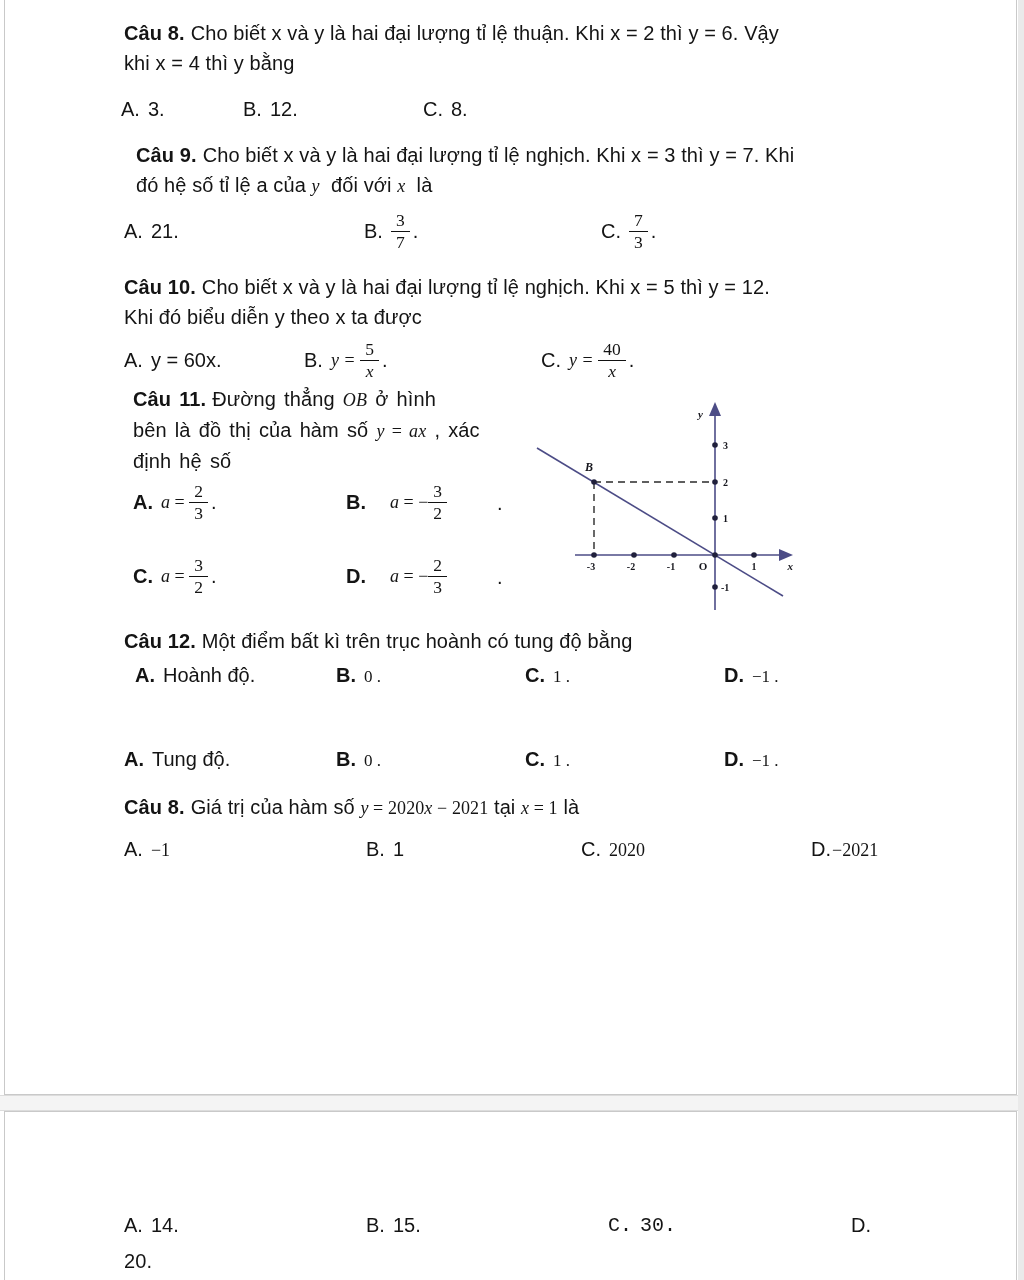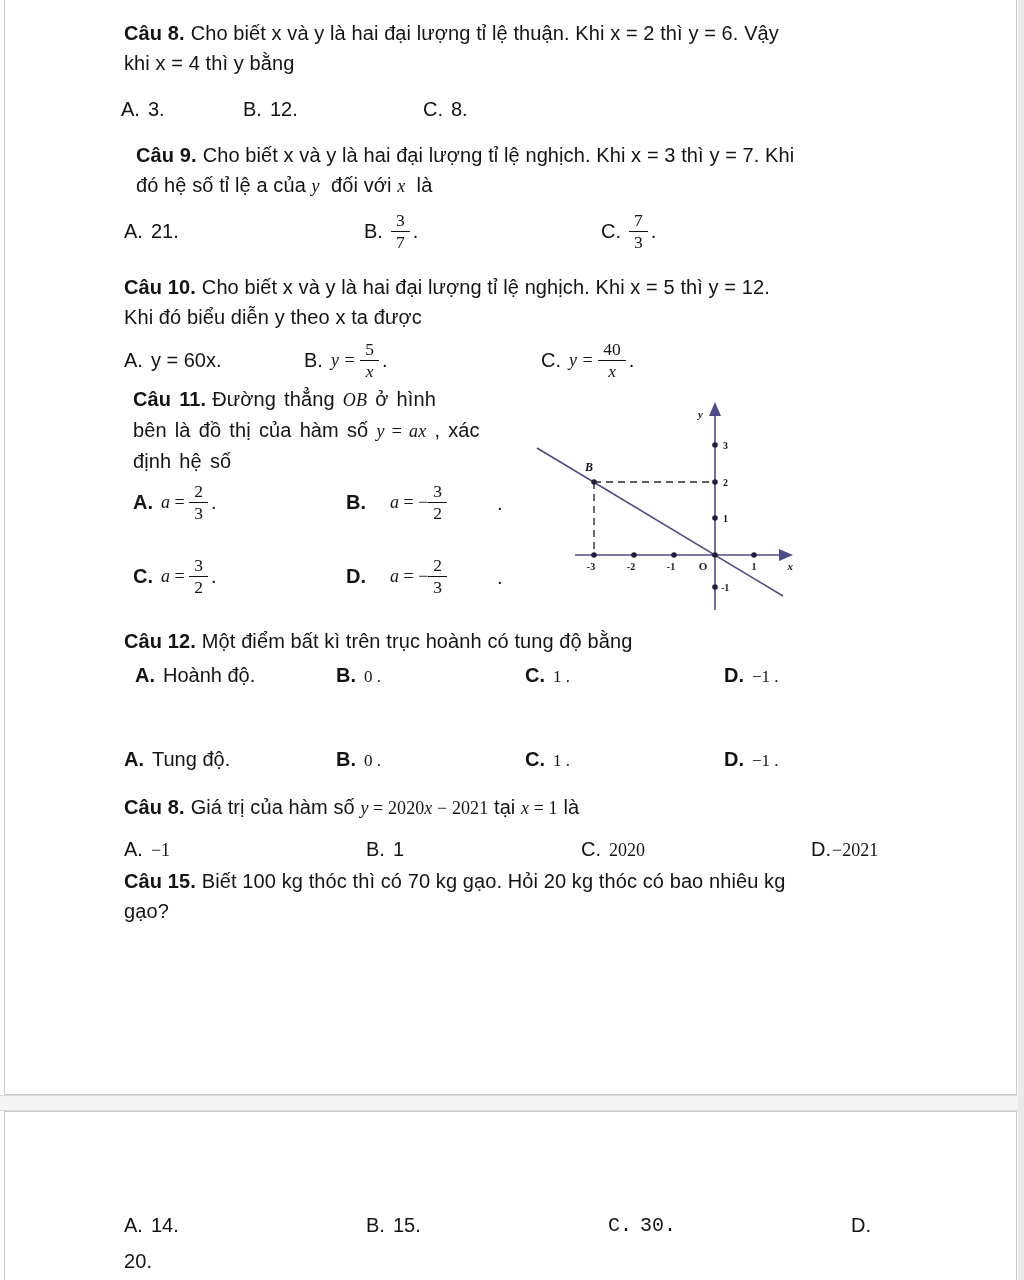--- a/index.html
+++ b/index.html
@@ -213,24 +213,20 @@
   <div class="blk q" style="left:119px; top:794px; width:820px;">
     <span class="ql">Câu 8.</span><span>Giá trị của hàm số</span> <span class="mi">y</span><span class="mr"> = 2020</span><span class="mi">x</span><span class="mr"> − 2021</span> <span>tại</span> <span class="mi">x</span><span class="mr"> = 1</span> <span>là</span>
   </div>
   <div class="blk" style="left:0; top:840px; width:1013px; height:28px;">
     <span class="opt" style="left:119px;"><span class="ol">A.</span><span class="mr">−1</span></span>
     <span class="opt" style="left:361px;"><span class="ol">B.</span><span>1</span></span>
     <span class="opt" style="left:576px;"><span class="ol">C.</span><span class="mr">2020</span></span>
     <span class="opt" style="left:806px;"><span class="ol" style="margin-right:1px;">D.</span><span class="mr">−2021</span></span>
   </div>
 
-  <div class="blk q" style="left:119px; top:868px; width:800px;">
-    <span class="ql">Câu 15.</span><span>Biết 100 kg thóc thì có 70 kg gạo. Hỏi 20 kg thóc có bao nhiêu kg</span><br>
-    <span>gạo?</span>
-  </div>
 
 </div>
 
 <div class="gap-strip"></div>
 <div class="right-gutter"></div>
 
 <div class="page" id="page2">
   <div class="blk" style="left:0; top:102px; width:1013px; height:28px;">
     <span class="opt" style="left:119px;"><span class="ol">A.</span><span>14.</span></span>
     <span class="opt" style="left:361px;"><span class="ol">B.</span><span>15.</span></span>

